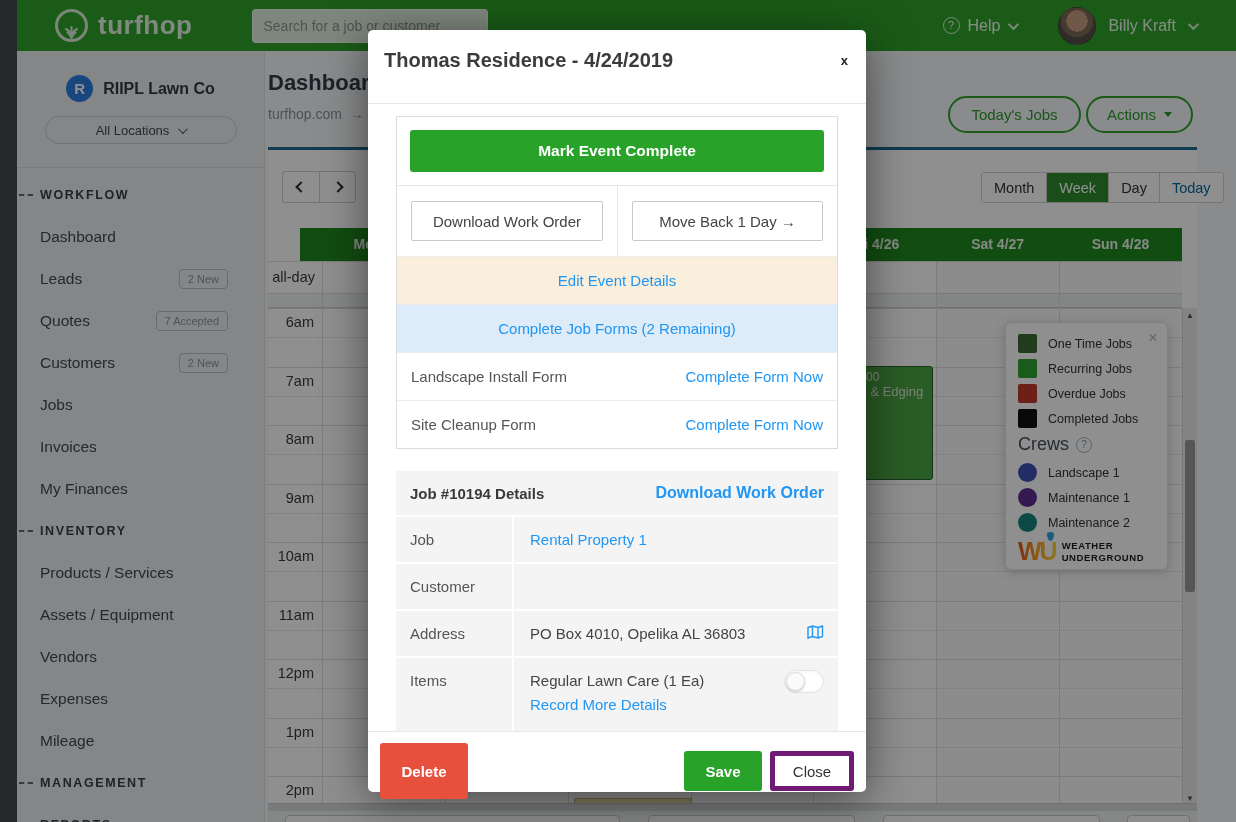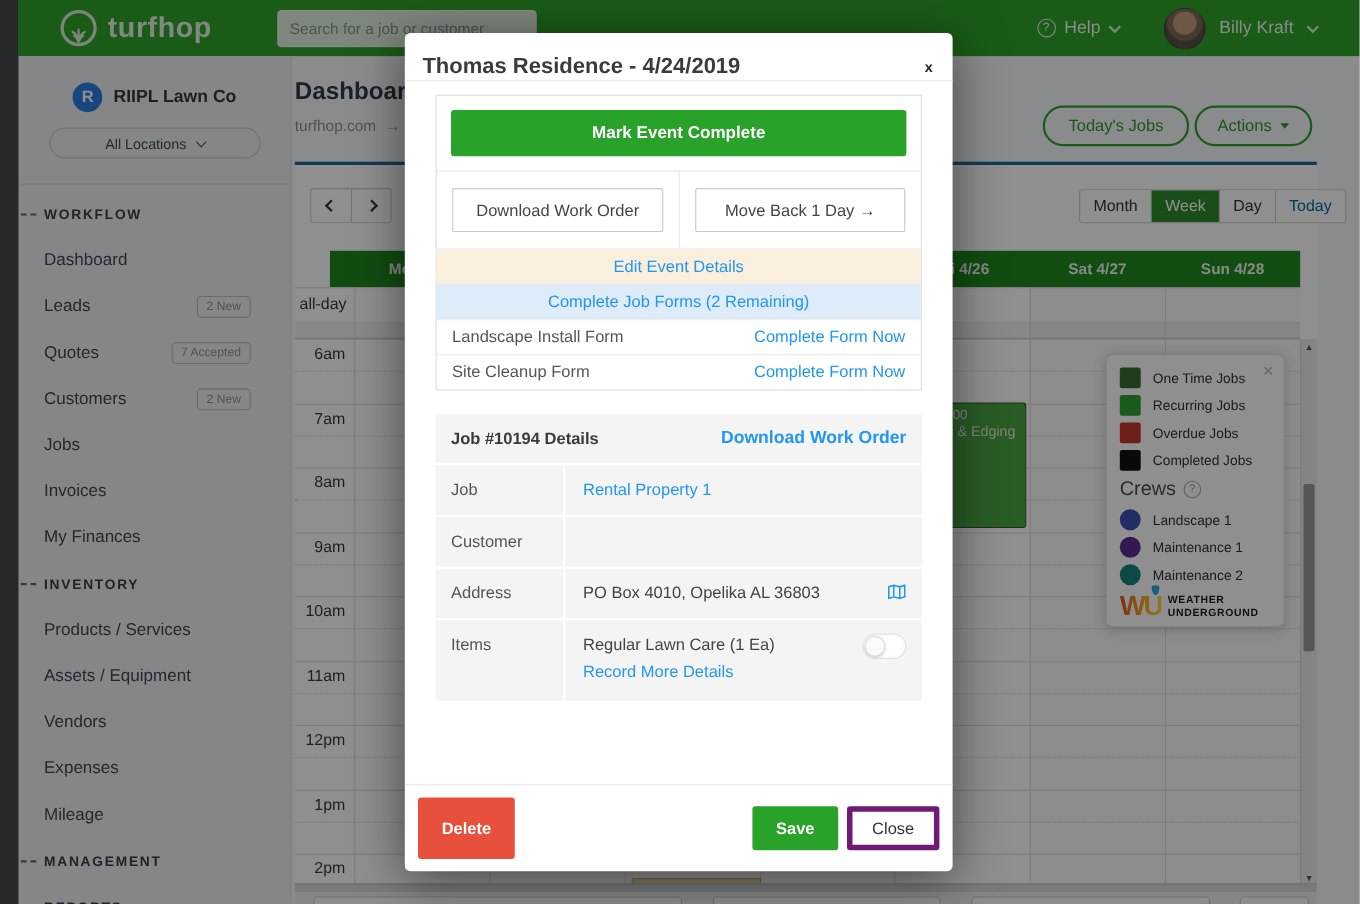--- a/index.html
+++ b/index.html
@@ -101,32 +101,32 @@
   .wu-row { display:flex; align-items:center; gap:6px; margin-top:7px; }
   .wu-mark { font-size:25px; font-weight:800; letter-spacing:-2px; background:linear-gradient(90deg,#e0531f,#f6a21c,#ffd24a); -webkit-background-clip:text; background-clip:text; color:transparent; position:relative; line-height:1; }
   .wu-drop { position:absolute; right:2px; top:-7px; width:7px; height:9px; background:#29a8df; border-radius:50% 50% 50% 50%/ 20% 20% 80% 80%; }
   .wu-text { font-size:9.5px; font-weight:700; letter-spacing:.6px; color:#1c1c1c; line-height:1.25; }
 
   
   .overlay { position:absolute; left:0; top:0; width:1236px; height:822px; background:rgba(0,0,0,.44); z-index:50; }
 
   
   .modal { position:absolute; left:368px; top:30px; width:498px; height:762px; background:#fff; border-radius:5px; box-shadow:0 8px 45px rgba(0,0,0,.5); z-index:100; display:flex; flex-direction:column; }
-  .m-head { padding:19px 16px 1px; display:flex; justify-content:space-between; align-items:center; border-bottom:1px solid #e7e7e7; }
+  .m-head { padding:19px 16px 31px; display:flex; justify-content:space-between; align-items:center; border-bottom:1px solid #e7e7e7; }
   .m-title { font-size:20px; font-weight:600; color:#3b3b3b; }
   .m-close { font-size:13px; font-weight:700; color:#222; cursor:pointer; line-height:1; padding:4px 2px; }
   .m-body { padding:12px 28px 0; flex:1; }
   .action-box { border:1px solid #dcdcdc; }
   .ab-top { padding:13px; }
   .btn-green-lg { width:100%; height:42px; background:#28a228; border:none; border-radius:3px; color:#fff; font-size:15.5px; font-weight:700; font-family:inherit; cursor:pointer; }
   .ab-btnrow { display:grid; grid-template-columns:1fr 1fr; border-top:1px solid #e7e7e7; }
   .ab-cell { padding:15px 14px; }
   .ab-cell + .ab-cell { border-left:1px solid #e7e7e7; }
   .btn-outline { width:100%; height:40px; background:#fff; border:1px solid #c9c9c9; border-radius:2px; color:#444; font-size:15px; font-family:inherit; cursor:pointer; }
-  .m-row { height:32px; display:flex; align-items:center; justify-content:center; border-top:1px solid #ececec; font-size:15px; }
+  .m-row { height:48px; display:flex; align-items:center; justify-content:center; border-top:1px solid #ececec; font-size:15px; }
   .m-row.cream { background:#faeedc; }
   .m-row.blue { background:#deebf8; }
   .m-row.split { justify-content:space-between; padding:0 14px; }
   .link { color:#2196f3; cursor:pointer; text-decoration:none; }
   .link.bold { font-weight:700; }
   .plain { color:#555; }
 
   .details { background:#f4f4f5; margin-top:22px; }
   .d-head { display:flex; justify-content:space-between; align-items:center; padding:13px 14px; border-bottom:2px solid #fff; }
   .d-head-label { font-size:15px; font-weight:700; color:#3a3a3a; }

